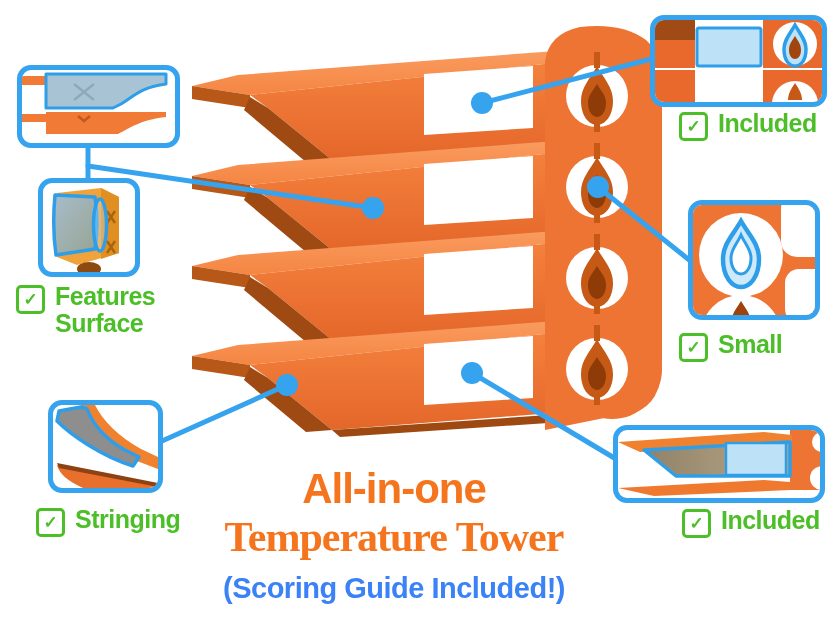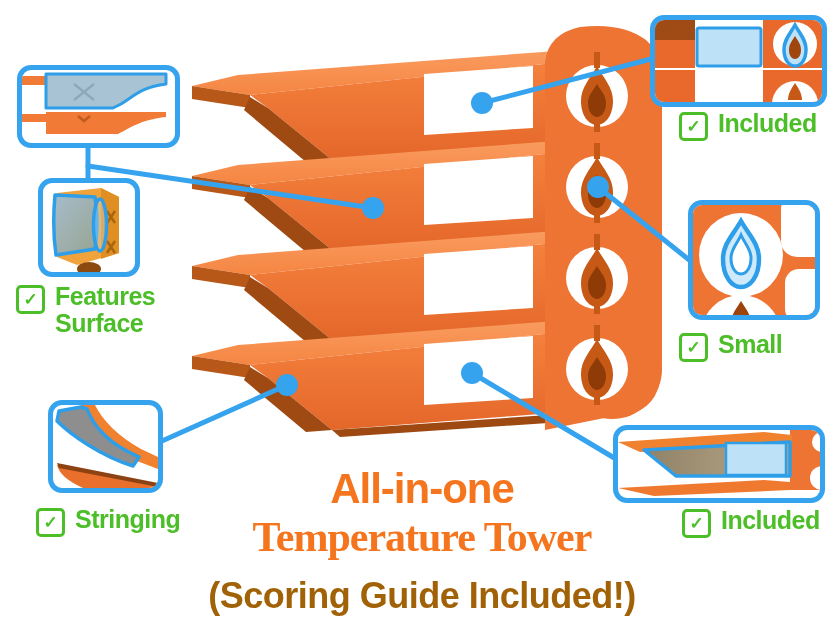--- a/index.html
+++ b/index.html
@@ -20,28 +20,28 @@
     width:23px;height:23px;border:3px solid #4CBE27;border-radius:5px;
     display:flex;align-items:center;justify-content:center;
     color:#4CBE27;font-weight:bold;font-size:17px;line-height:1;
     margin-top:2px;flex:0 0 auto;background:#ffffff;
   }
   .label-text{
     color:#4CBE27;font-weight:bold;font-size:25px;line-height:27px;letter-spacing:-0.5px;
   }
   .label-text div:empty{display:none;}
   #title-block{
-    position:absolute;left:172px;top:466px;width:500px;text-align:center;
+    position:absolute;left:144px;top:466px;width:500px;text-align:center;
   }
   .title-line{
     color:#F5751E;font-weight:bold;font-size:42px;line-height:46px;letter-spacing:-1px;
   }
   #title-line2{margin-top:2px;font-family:Liberation Serif, serif;}
   #subtitle{
-    color:#a16207;font-weight:bold;font-size:36px;line-height:40px;margin-top:16px;letter-spacing:-0.5px;
+    color:#3b82f6;font-weight:bold;font-size:29px;line-height:40px;margin-top:8px;letter-spacing:-0.5px;
   }
 </style>
 </head>
 <body>
 
 <div id="stage">
 
   <svg id="tower-svg" width="833" height="625" viewBox="0 0 833 625">
     <defs>
       <linearGradient id="gWeb" x1="0" y1="0" x2="0" y2="1">

